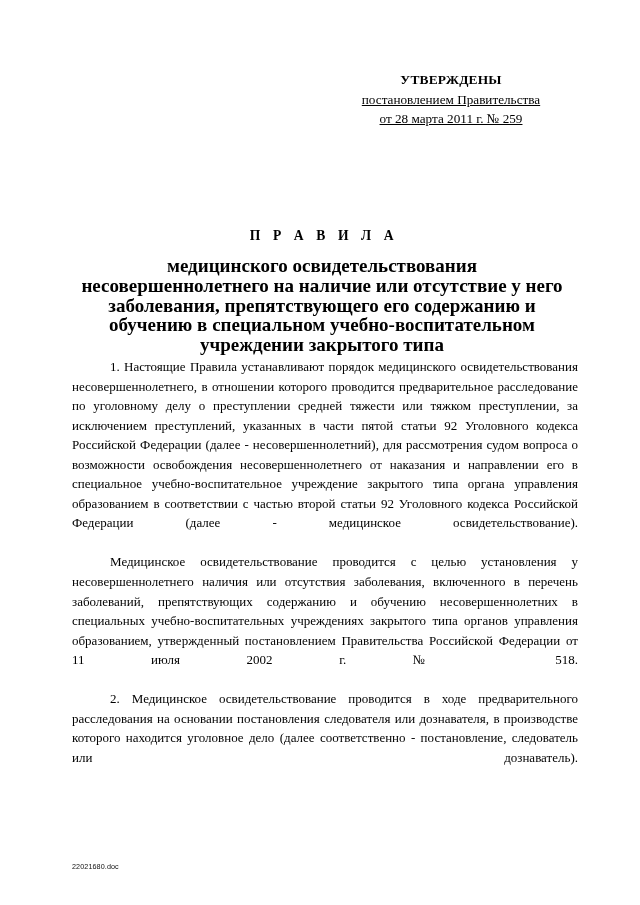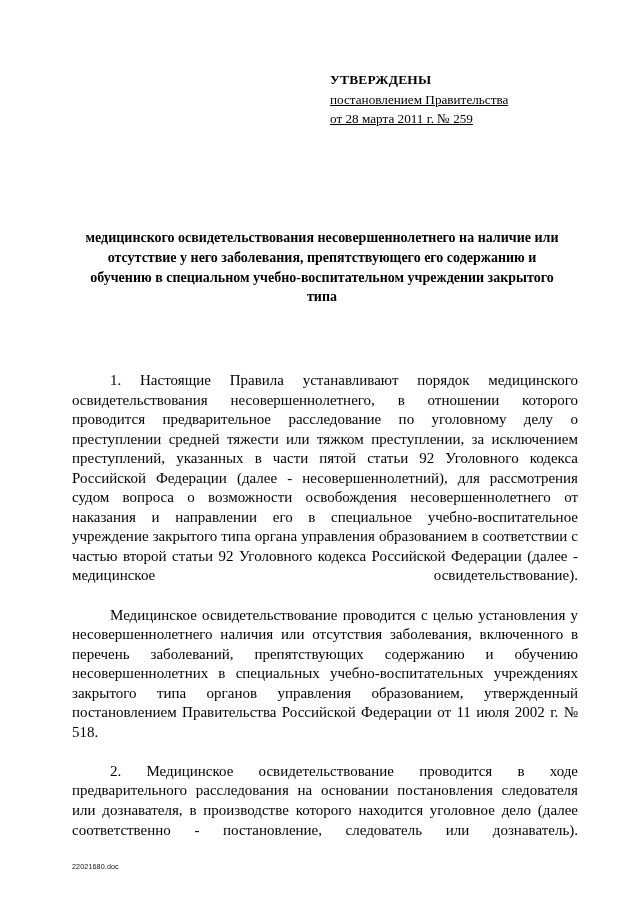--- a/index.html
+++ b/index.html
@@ -22,20 +22,21 @@
     height: 905px;
     box-sizing: border-box;
   }
 
   
   .approval-block {
     position: absolute;
     left: 330px;
     top: 70px;
     width: 242px;
+    text-align: center;
     font-size: 13.2px;
     line-height: 19.6px;
   }
   .approval-block .approval-title {
     font-weight: bold;
     letter-spacing: 0.2px;
     font-size: 13.4px;
   }
   .approval-block .approval-line {
     white-space: nowrap;
@@ -52,36 +53,35 @@
   }
   .doc-title-main {
     font-weight: bold;
     font-size: 13.6px;
     letter-spacing: 4.6px;
     margin-bottom: 12px;
     padding-left: 4px;
   }
   .doc-title-sub {
     font-weight: bold;
-    font-size: 14px;
+    font-size: 19px;
     line-height: 19.8px;
     padding: 0 8px;
   }
 
   
   .body-block {
     position: absolute;
     left: 72px;
     top: 357px;
     width: 506px;
-    font-size: 15px;
+    font-size: 13px;
     line-height: 19.55px;
     text-align: justify;
     text-justify: inter-word;
-    margin-top: 14px;
   }
   .body-block p {
     margin: 0;
     text-indent: 38px;
     text-align: justify;
     text-justify: inter-word;
   }
 
   
   .body-block p::after {
@@ -109,20 +109,21 @@
 
 <div class="page">
 
   <div class="approval-block">
     <div class="approval-title">УТВЕРЖДЕНЫ</div>
     <div class="approval-line">постановлением Правительства</div>
     <div class="approval-line">от 28 марта 2011 г. № 259</div>
   </div>
 
   <div class="doc-title-block">
+    <div class="doc-title-main">П Р А В И Л А</div>
     <div class="doc-title-sub">медицинского освидетельствования несовершеннолетнего на наличие или отсутствие у него заболевания, препятствующего его содержанию и обучению в специальном учебно-воспитательном учреждении закрытого типа</div>
   </div>
 
   <div class="body-block">
     <p>1. Настоящие Правила устанавливают порядок медицинского освидетельствования несовершеннолетнего, в отношении которого проводится предварительное расследование по уголовному делу о преступлении средней тяжести или тяжком преступлении, за исключением преступлений, указанных в части пятой статьи 92 Уголовного кодекса Российской Федерации (далее - несовершеннолетний), для рассмотрения судом вопроса о возможности освобождения несовершеннолетнего от наказания и направлении его в специальное учебно-воспитательное учреждение закрытого типа органа управления образованием в соответствии с частью второй статьи 92 Уголовного кодекса Российской Федерации (далее - медицинское освидетельствование).</p>
     <p>Медицинское освидетельствование проводится с целью установления у несовершеннолетнего наличия или отсутствия заболевания, включенного в перечень заболеваний, препятствующих содержанию и обучению несовершеннолетних в специальных учебно-воспитательных учреждениях закрытого типа органов управления образованием, утвержденный постановлением Правительства Российской Федерации от 11 июля 2002 г. № 518.</p>
     <p>2. Медицинское освидетельствование проводится в ходе предварительного расследования на основании постановления следователя или дознавателя, в производстве которого находится уголовное дело (далее соответственно - постановление, следователь или дознаватель).</p>
   </div>
 
   <div class="footer-stamp">22021680.doc</div>

